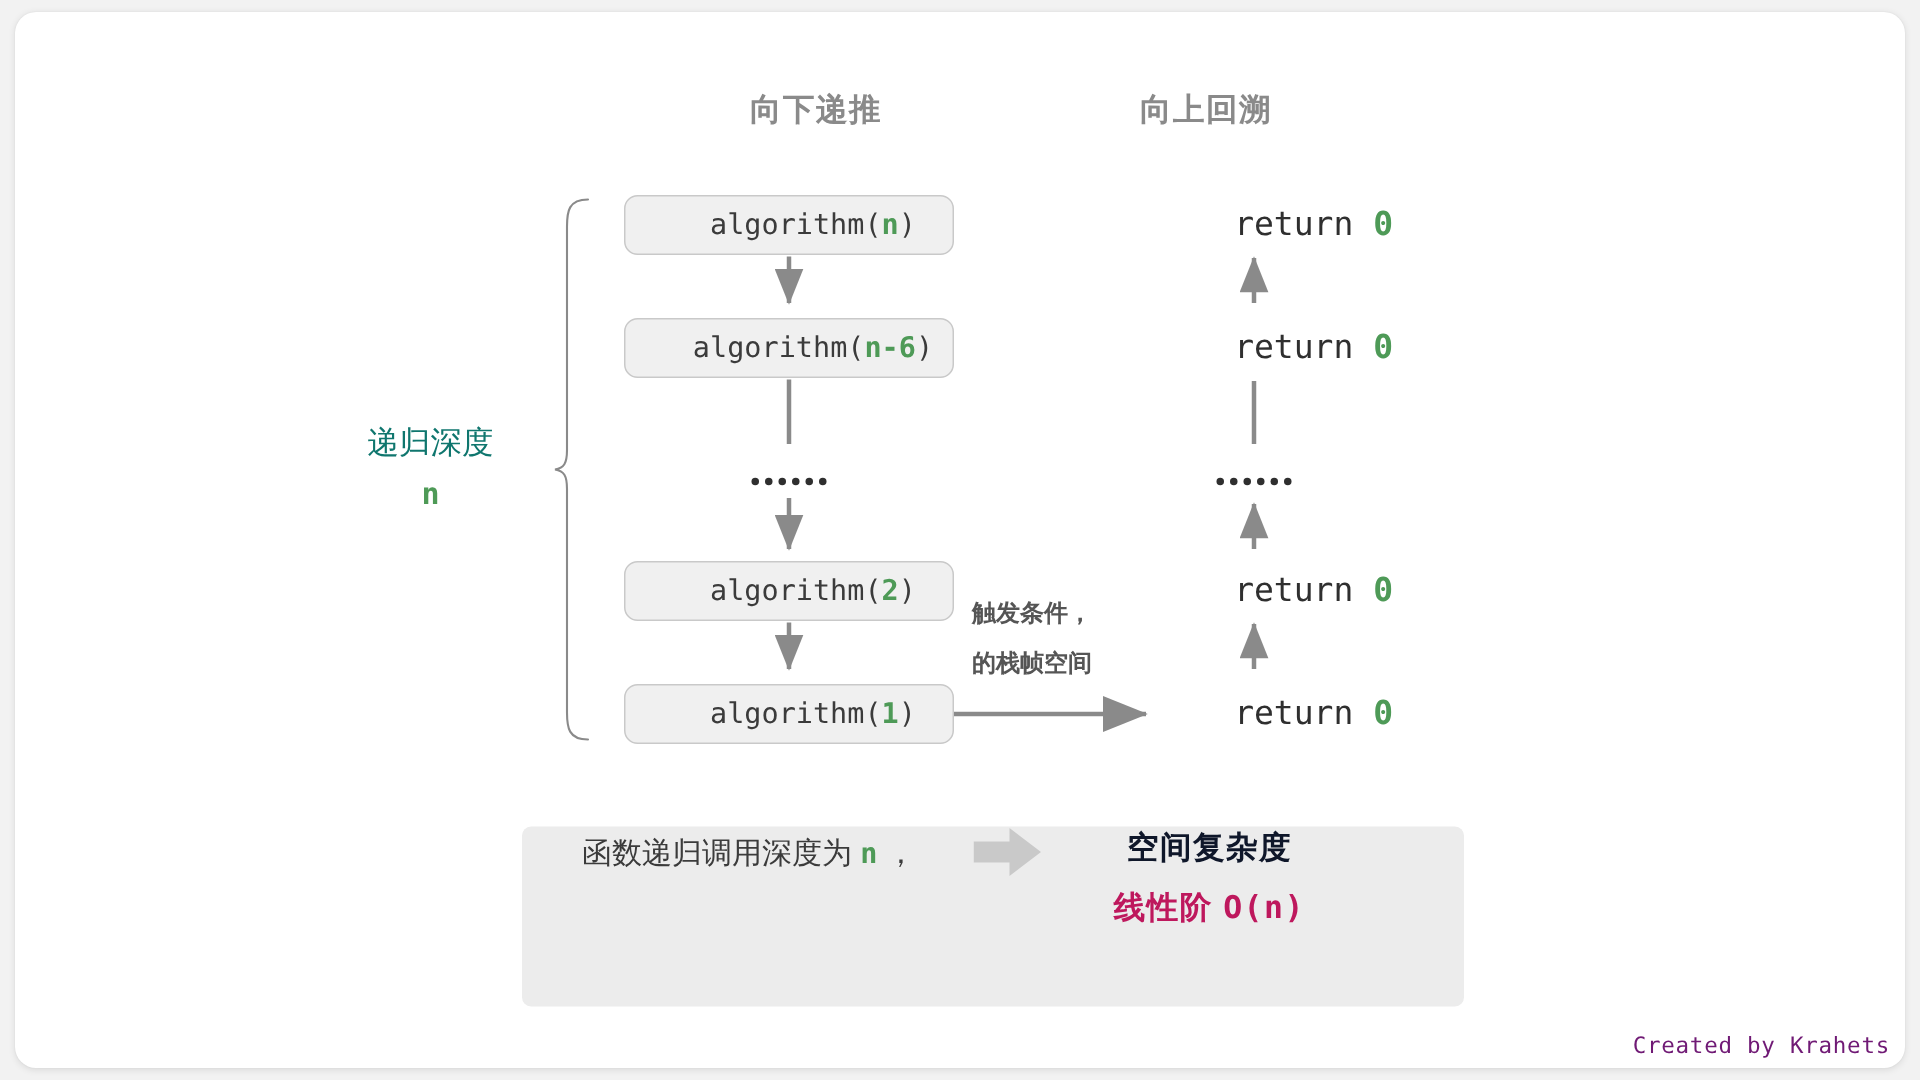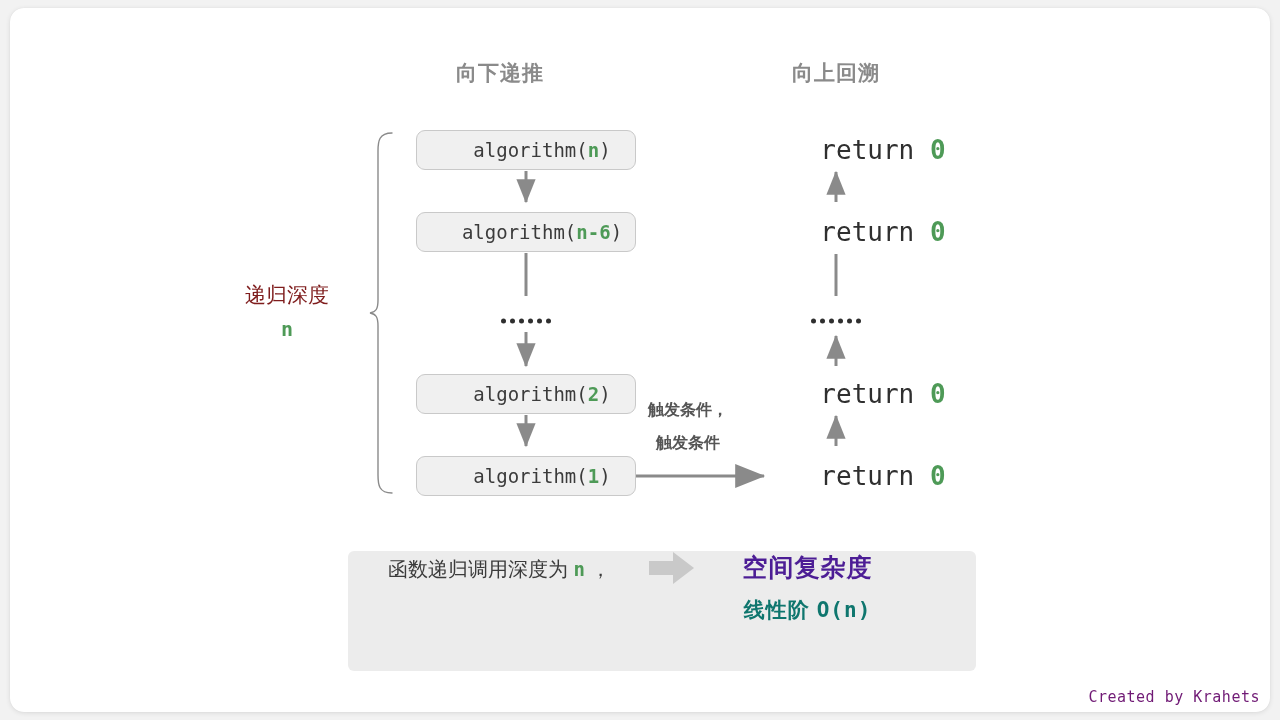--- a/index.html
+++ b/index.html
@@ -41,22 +41,22 @@
   .col-head {
     position: absolute;
     font-family: "Liberation Sans", sans-serif;
     font-size: 21px;
     font-weight: bold;
     color: #8a8a8a;
     letter-spacing: 1px;
     white-space: nowrap;
     transform: translateX(-50%);
   }
-  #head-down { left: 500px; top: 59px; }
-  #head-up   { left: 836px; top: 59px; }
+  #head-down { left: 544px; top: 59px; }
+  #head-up   { left: 804px; top: 59px; }
 
   
   .call-box {
     position: absolute;
     width: 220px;
     height: 40px;
     margin-left: -110px;
     background: #f0f0f0;
     border: 1.5px solid #c9c9c9;
     border-radius: 9px;
@@ -73,21 +73,21 @@
   .call-box .arg {
     color: #4e9a57;
     font-weight: bold;
   }
 
   
   .ret {
     position: absolute;
     transform: translate(-50%, -50%);
     font-family: "DejaVu Sans Mono", monospace;
-    font-size: 26px;
+    font-size: 22px;
     color: #2f2f2f;
     white-space: pre;
   }
   .ret .zero {
     color: #4e9a57;
     font-weight: bold;
   }
 
   
   .dots {
@@ -120,21 +120,21 @@
     left: 287px;
     top: 281px;
     transform: translateX(-50%);
     text-align: center;
     white-space: nowrap;
   }
   .depth-label .txt {
     display: block;
     font-family: Liberation Mono, monospace;
     font-size: 21px;
-    color: #7f1d1d;
+    color: #0f766e;
   }
   .depth-label .var {
     display: block;
     margin-top: 8px;
     font-family: "DejaVu Sans Mono", monospace;
     font-size: 20px;
     font-weight: bold;
     color: #4e9a57;
   }
 
@@ -190,32 +190,32 @@
     flex: none;
   }
   .summary-right {
     margin-left: 48px;
     text-align: center;
     white-space: nowrap;
   }
   .summary-right .title {
     display: block;
     font-family: "Liberation Sans", sans-serif;
-    font-size: 25px;
-    font-weight: bold;
-    color: #4c1d95;
+    font-size: 21px;
+    font-weight: bold;
+    color: #0f172a;
     letter-spacing: 1px;
   }
   .summary-right .value {
     display: block;
     margin-top: 12px;
     font-family: "Liberation Sans", sans-serif;
     font-size: 21px;
     font-weight: bold;
-    color: #0f766e;
+    color: #be185d;
     letter-spacing: 1px;
   }
   .summary-right .value .mono {
     font-family: "DejaVu Sans Mono", monospace;
   }
 
   
   .credit {
     position: absolute;
     right: 20px;
@@ -318,21 +318,21 @@
       <span>return </span><span class="zero">0</span>
     </div>
 
     <div class="depth-label">
       <span class="txt">递归深度</span>
       <span class="var">n</span>
     </div>
 
     <div class="trigger-note">
       <div>触发条件，</div>
-      <div>触发条件</div>
+      <div>的栈帧空间</div>
     </div>
 
     <div class="summary">
       <div class="summary-left">
         <div><span>函数递归调用深度为 </span><span class="v">n</span><span> ，</span></div>
       </div>
 
       <svg class="block-arrow" viewBox="0 0 46 34" xmlns="http://www.w3.org/2000/svg">
         <path d="M0,10 L24,10 L24,1 L45,17 L24,33 L24,24 L0,24 Z" fill="#c9c9c9"></path>
       </svg>

